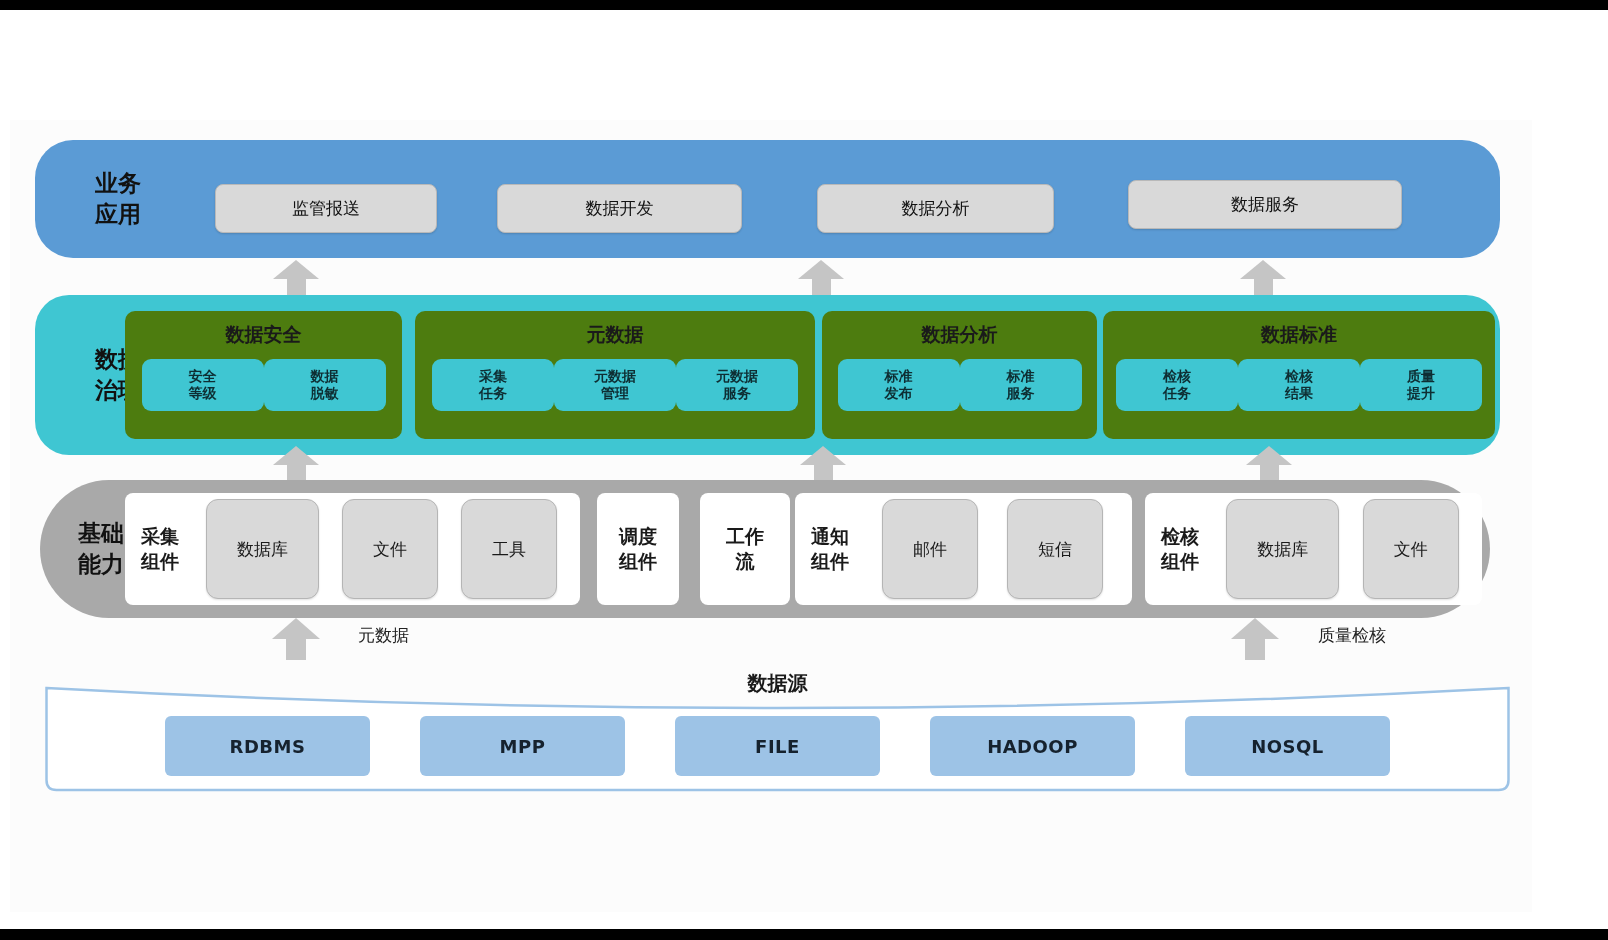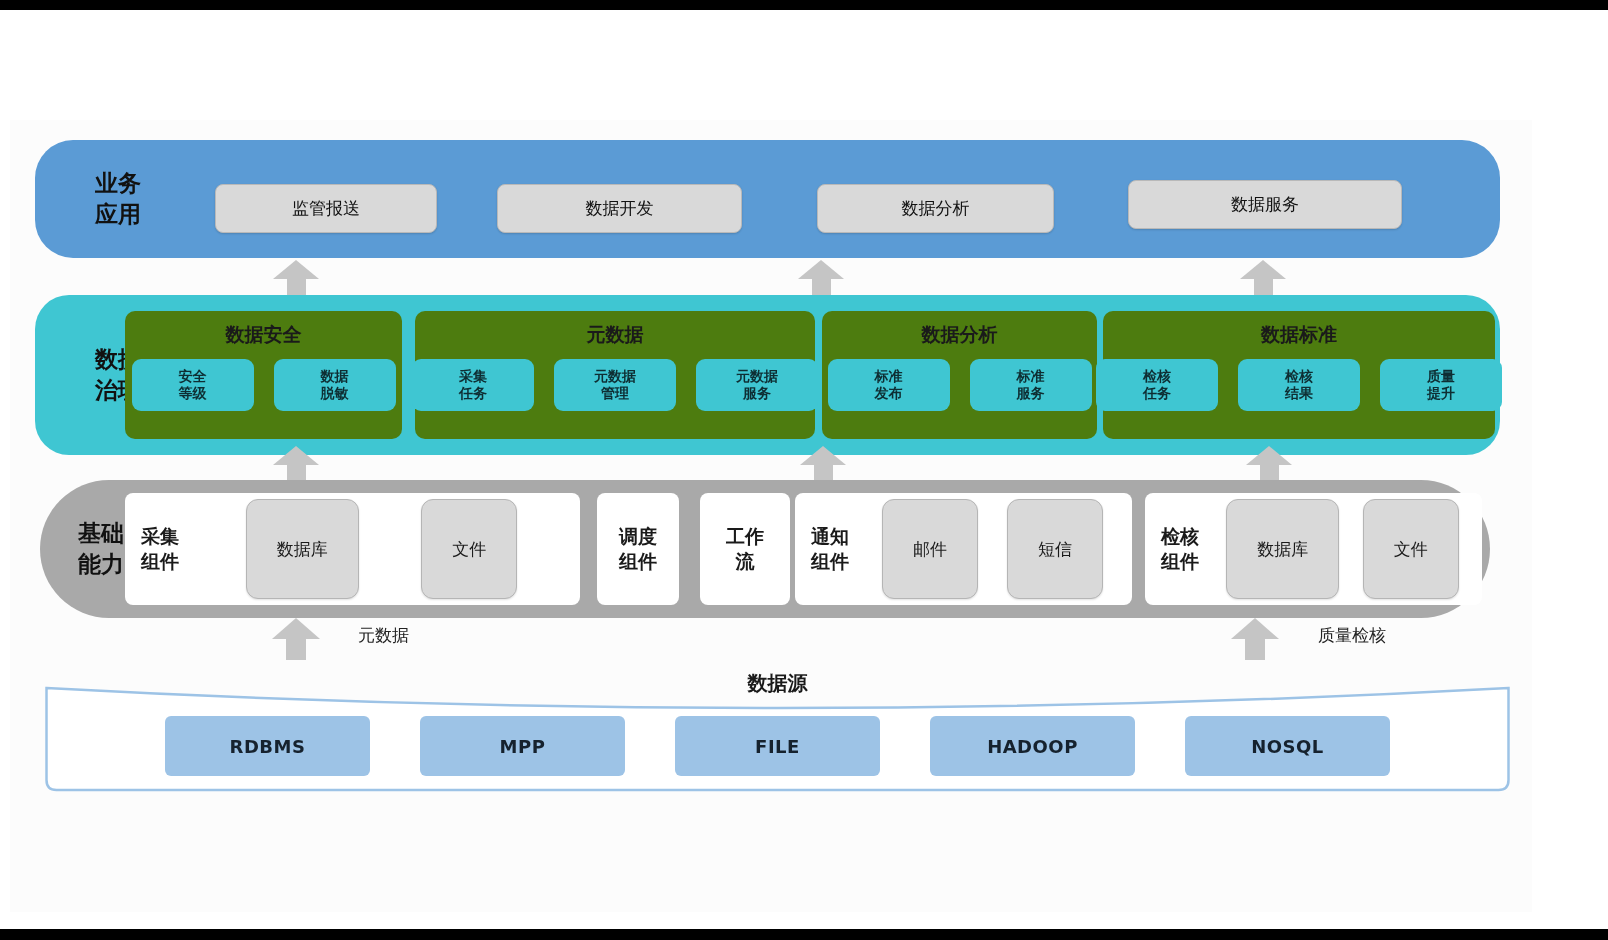--- a/index.html
+++ b/index.html
@@ -25,21 +25,21 @@
   .gray-btn{
     position:absolute;top:44px;height:47px;background:#d9d9d9;border:1px solid #b9b9b9;border-radius:8px;
     display:flex;align-items:center;justify-content:center;font-size:17px;color:#111;
     box-shadow:0 1px 2px rgba(0,0,0,0.15);
   }
 
   
   .layer-governance{left:35px;top:295px;width:1465px;height:160px;background:#3fc6d2;border-radius:34px;}
   .g-box{position:absolute;top:16px;height:128px;background:#4d7c0f;border-radius:10px;}
   .g-title{margin-top:11px;text-align:center;font-size:19px;font-weight:bold;}
-  .g-items{margin-top:11px;display:flex;justify-content:center;gap:20px;}
+  .g-items{margin-top:11px;display:flex;justify-content:center;}
   .teal-btn{
     height:52px;min-width:106px;padding:0 8px;border-radius:9px;background:#3fc6d2;
     display:flex;align-items:center;justify-content:center;
     font-size:14px;font-weight:600;line-height:1.25;white-space:pre-line;text-align:center;color:#0e2e33;
   }
 
   
   .layer-foundation{left:40px;top:480px;width:1450px;height:138px;background:#a9a9a9;border-radius:69px;}
   .layer-foundation .layer-label{left:6px;width:110px;}
   .f-box{
@@ -169,20 +169,21 @@
   <div class="layer layer-foundation">
     <div class="layer-label">基础
 能力</div>
 
     <div class="f-box" style="left:85px;width:455px;">
       <div class="f-title">采集
 组件</div>
       <div class="f-items">
         <div class="f-btn">数据库</div>
         <div class="f-btn">文件</div>
+        <div class="f-btn">工具</div>
       </div>
     </div>
 
     <div class="f-box center" style="left:557px;width:82px;">
       <div class="f-title">调度
 组件</div>
     </div>
 
     <div class="f-box center" style="left:660px;width:90px;">
       <div class="f-title">工作

